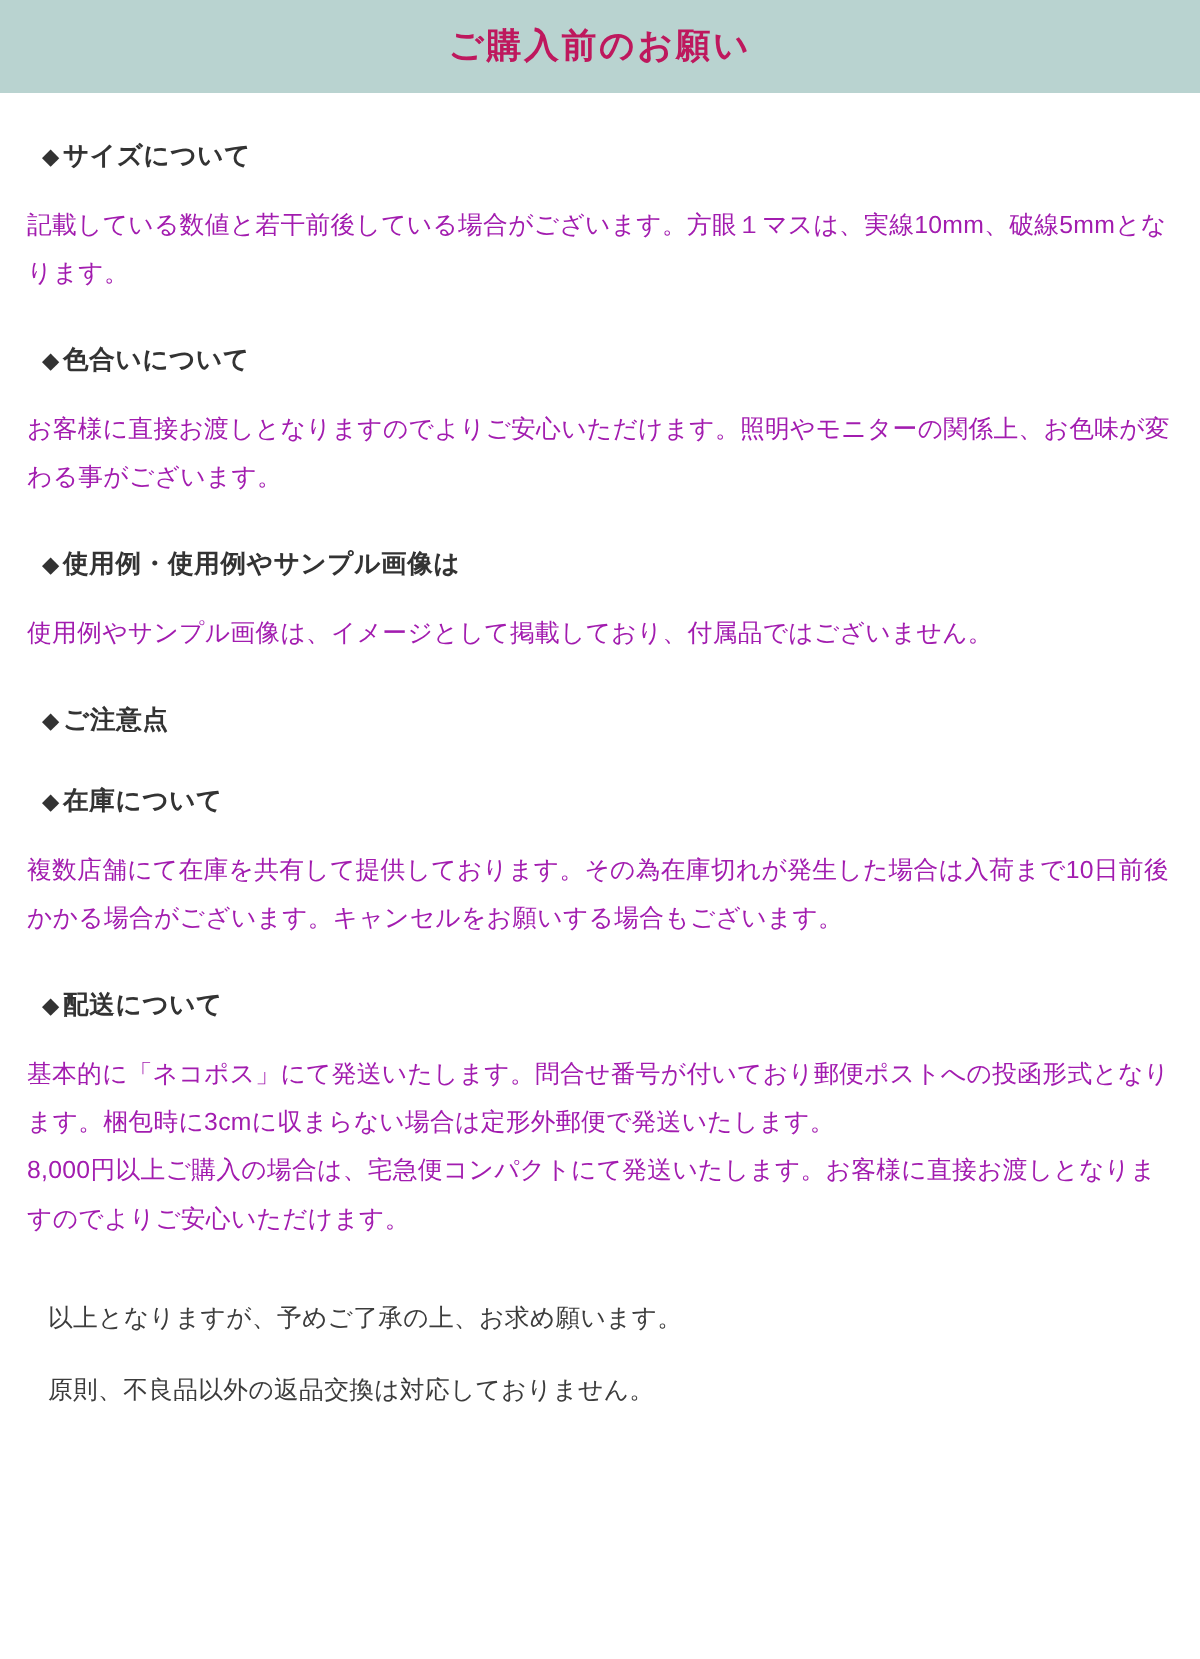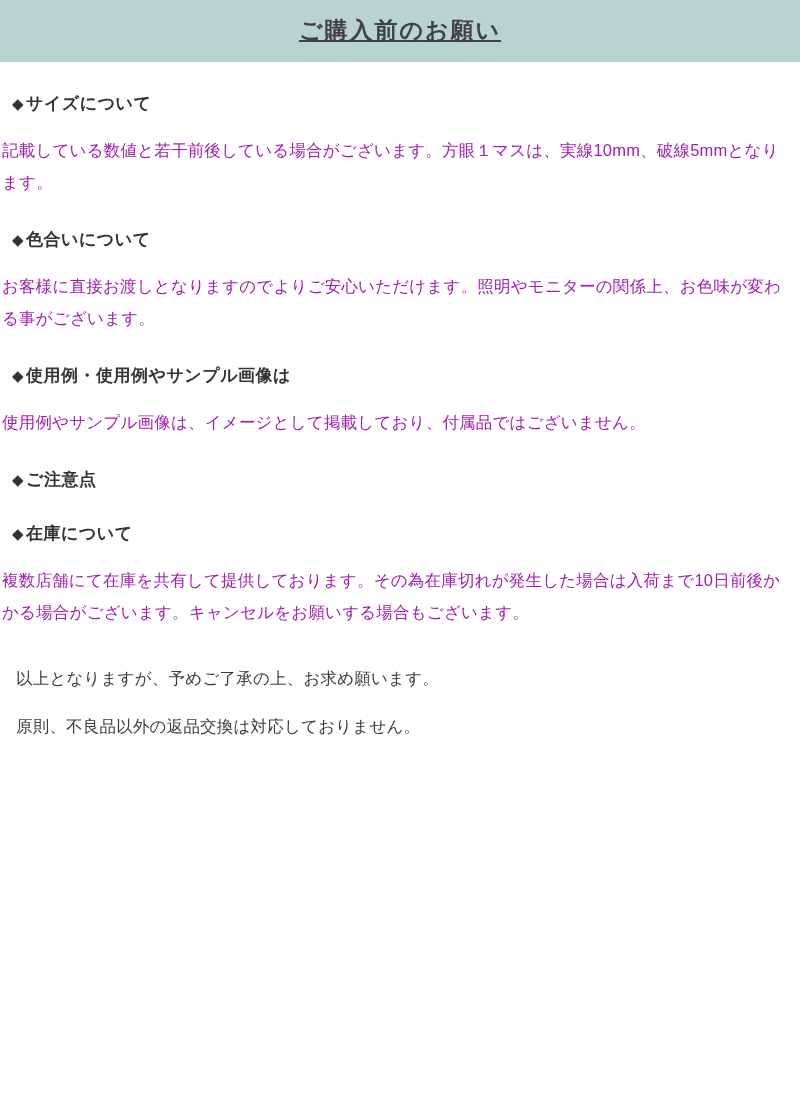--- a/index.html
+++ b/index.html
@@ -23,28 +23,27 @@
   .header-band {
     background: #b9d3d0;
     height: 62px;
     display: flex;
     align-items: center;
     justify-content: center;
   }
   .header-title {
     font-size: 23px;
     font-weight: bold;
-    color: #404040;
+    color: #be185d;
     letter-spacing: 2px;
     text-align: center;
     line-height: 1.2;
-    text-decoration: underline;
   }
   .content {
-    padding: 0 16px 10px 0;
+    padding: 0 16px 10px 16px;
     box-sizing: border-box;
   }
   .section {
     margin: 0;
   }
   .section-heading {
     font-size: 17px;
     font-weight: bold;
     color: #333333;
     margin: 30px 0 0 12px;
@@ -113,20 +112,27 @@
       </div>
     </div>
 
     <div class="section">
       <div class="section-heading">
         <span class="diamond">◆</span><span>在庫について</span>
       </div>
       <div class="body-text">複数店舗にて在庫を共有して提供しております。その為在庫切れが発生した場合は入荷まで10日前後かかる場合がございます。キャンセルをお願いする場合もございます。</div>
     </div>
 
+    <div class="section">
+      <div class="section-heading">
+        <span class="diamond">◆</span><span>配送について</span>
+      </div>
+      <div class="body-text">基本的に「ネコポス」にて発送いたします。問合せ番号が付いており郵便ポストへの投函形式となります。梱包時に3cmに収まらない場合は定形外郵便で発送いたします。
+8,000円以上ご購入の場合は、宅急便コンパクトにて発送いたします。お客様に直接お渡しとなりますのでよりご安心いただけます。</div>
+    </div>
 
     <div class="closing">
       <p>以上となりますが、予めご了承の上、お求め願います。</p>
       <p>原則、不良品以外の返品交換は対応しておりません。</p>
     </div>
 
   </div>
 </div>
 
 </body></html>

